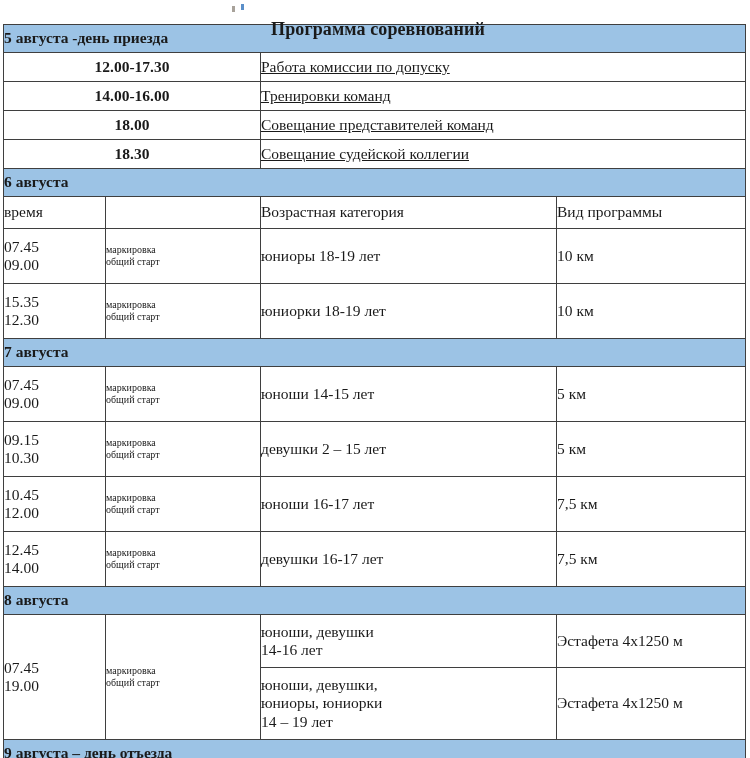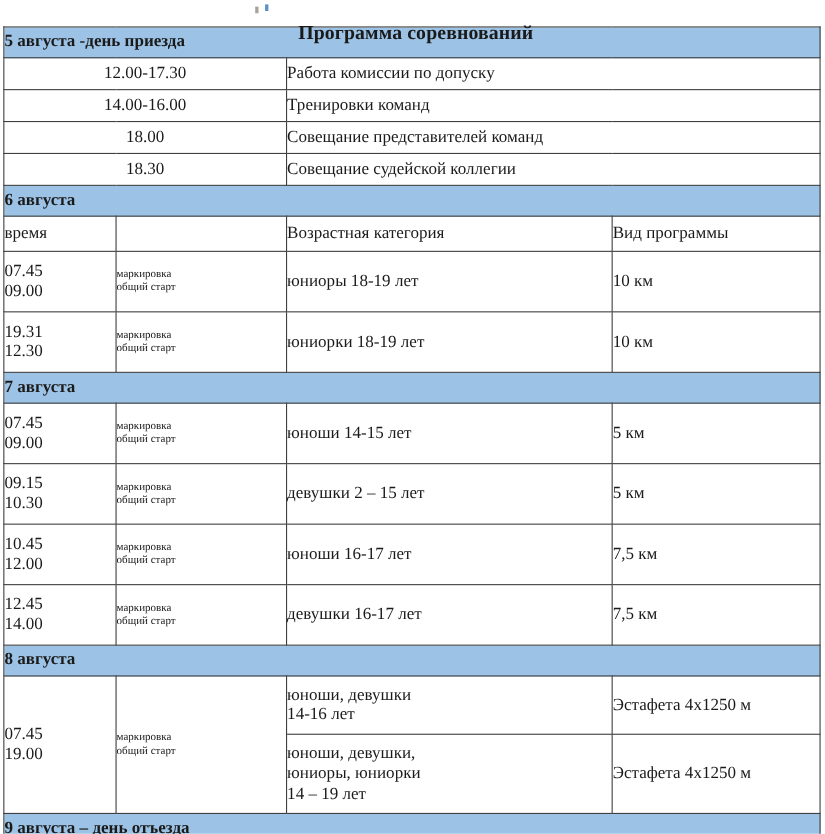--- a/index.html
+++ b/index.html
@@ -74,22 +74,22 @@
   .time-cell  { font-size: 15.5px; }
   .mark-cell  { font-size: 10px; }
   .cat-cell   { font-size: 15.5px; }
   .prog-cell  { font-size: 15.5px; }
 
   .r-day1 { height: 29px; }
   .r-run  { height: 55px; }
   .r-rel1 { height: 53px; }
   .r-rel2 { height: 72px; }
 
-  .day1-time { text-align: center; }
-  .day1-desc { text-align: left; padding-left: 10px; }
+  .day1-time { text-align: center; font-weight: bold; }
+  .day1-desc { text-align: left; padding-left: 10px; text-decoration: underline; }
 
   .nowrap { white-space: nowrap; border-radius: 18px; }
   .twoline span { display: block; }
 </style>
 </head>
 <body>
 
 <div class="crop-marks">
   <i class="m1"></i>
   <i class="m2"></i>
@@ -142,21 +142,21 @@
       </td>
       <td class="mark-cell twoline">
         <span>маркировка</span>
         <span>общий старт</span>
       </td>
       <td class="cat-cell">юниоры 18-19 лет</td>
       <td class="prog-cell">10 км</td>
     </tr>
     <tr class="r-run">
       <td class="time-cell twoline">
-        <span>19.31</span>
+        <span>15.35</span>
         <span>12.30</span>
       </td>
       <td class="mark-cell twoline">
         <span>маркировка</span>
         <span>общий старт</span>
       </td>
       <td class="cat-cell">юниорки 18-19 лет</td>
       <td class="prog-cell">10 км</td>
     </tr>
 

